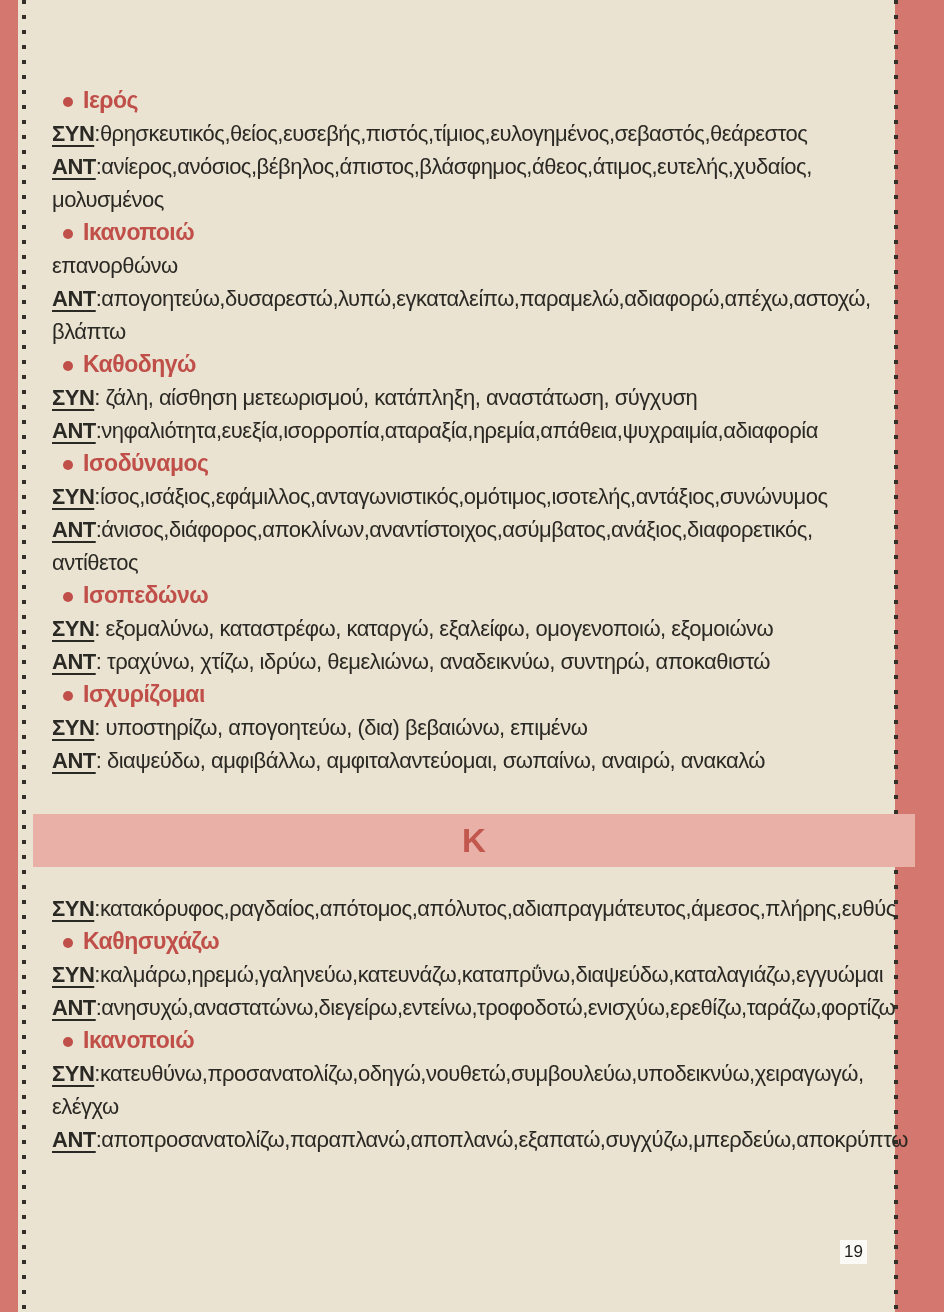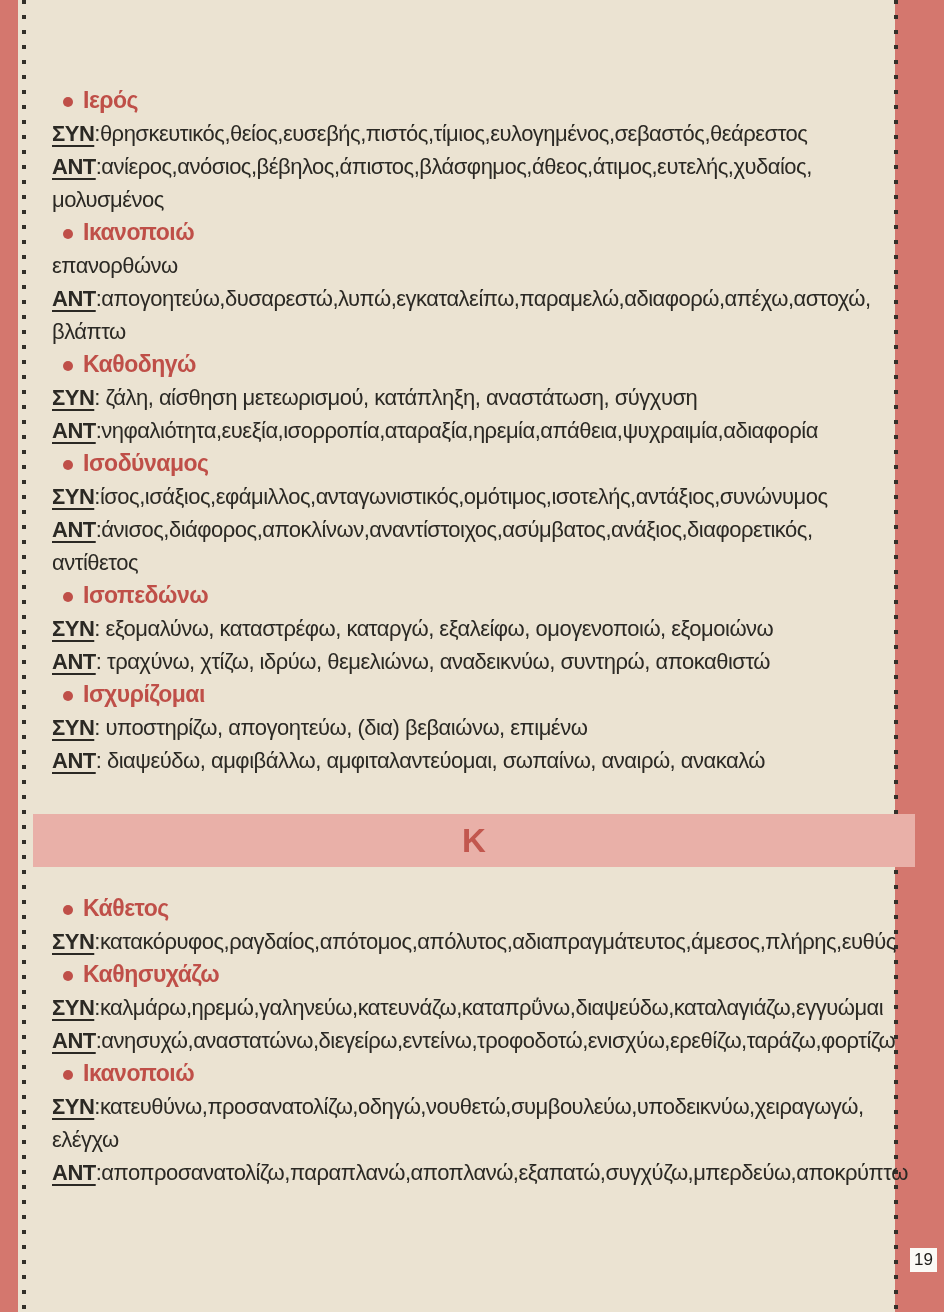--- a/index.html
+++ b/index.html
@@ -49,25 +49,25 @@
     height:53px;
     margin:37px -19px 25px -19px;
     background:var(--band,#e9b0a8);
     display:flex;align-items:center;justify-content:center;
   }
   .divider-letter{
     color:var(--bandletter,#c2574e);
     font-size:33px;font-weight:700;line-height:1;
   }
   .page-number{
-    position:absolute;left:910px;top:1240px;
+    position:absolute;left:840px;top:1240px;
     width:27px;height:24px;
     background:var(--pnbg,#fbfaf6);
     display:flex;align-items:center;justify-content:center;
-    font-size:17px;color:#1e1c19;margin-top:8px;
+    font-size:17px;color:#1e1c19;
   }
 </style>
 </head>
 <body>
 
 <div class="page" style="--bg: #ebe3d2; --border: #d4776e; --accent: #bf4f48; --band: #e9b0a8; --bandletter: #c2574e; --text: #2b2924; --dot: #33302a; --pnbg: #fbfaf6;">
   <div class="border-strip left"></div>
   <div class="border-strip right"></div>
   <div class="dotted-line left"></div>
   <div class="dotted-line right"></div>
@@ -103,21 +103,20 @@
       </div>
       <div class="entry">
         <div class="line head"><span class="bullet"></span><span class="headword">Ισχυρίζομαι</span></div>
         <div class="line"><span class="lbl">ΣΥΝ</span><span>: υποστηρίζω, απογοητεύω, (δια) βεβαιώνω, επιμένω</span></div>
         <div class="line"><span class="lbl">ΑΝΤ</span><span>: διαψεύδω, αμφιβάλλω, αμφιταλαντεύομαι, σωπαίνω, αναιρώ, ανακαλώ</span></div>
       </div>
       <div class="divider-band">
         <span class="divider-letter">Κ</span>
       </div>
       <div class="entry">
-        <div class="line head"><span class="bullet"></span><span class="headword">Κάθετος</span></div>
         <div class="line"><span class="lbl">ΣΥΝ</span><span>:κατακόρυφος,ραγδαίος,απότομος,απόλυτος,αδιαπραγμάτευτος,άμεσος,πλήρης,ευθύς</span></div>
       </div>
       <div class="entry">
         <div class="line head"><span class="bullet"></span><span class="headword">Καθησυχάζω</span></div>
         <div class="line"><span class="lbl">ΣΥΝ</span><span>:καλμάρω,ηρεμώ,γαληνεύω,κατευνάζω,καταπρΰνω,διαψεύδω,καταλαγιάζω,εγγυώμαι</span></div>
         <div class="line"><span class="lbl">ΑΝΤ</span><span>:ανησυχώ,αναστατώνω,διεγείρω,εντείνω,τροφοδοτώ,ενισχύω,ερεθίζω,ταράζω,φορτίζω</span></div>
       </div>
       <div class="entry">
         <div class="line head"><span class="bullet"></span><span class="headword">Ικανοποιώ</span></div>
         <div class="line"><span class="lbl">ΣΥΝ</span><span>:κατευθύνω,προσανατολίζω,οδηγώ,νουθετώ,συμβουλεύω,υποδεικνύω,χειραγωγώ,</span></div>

